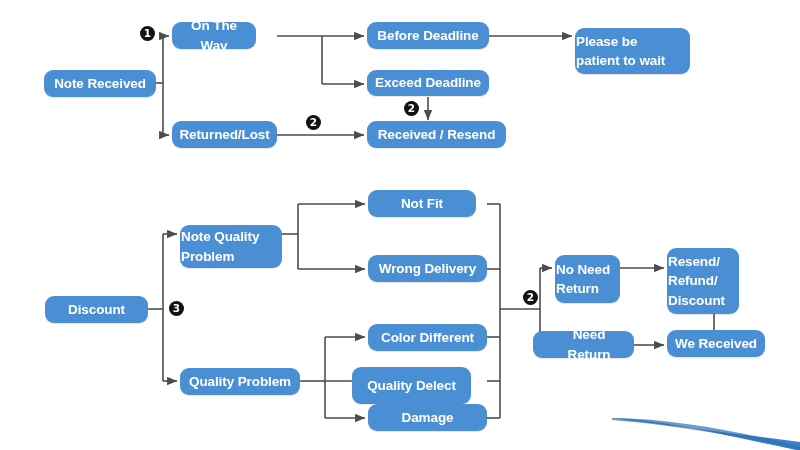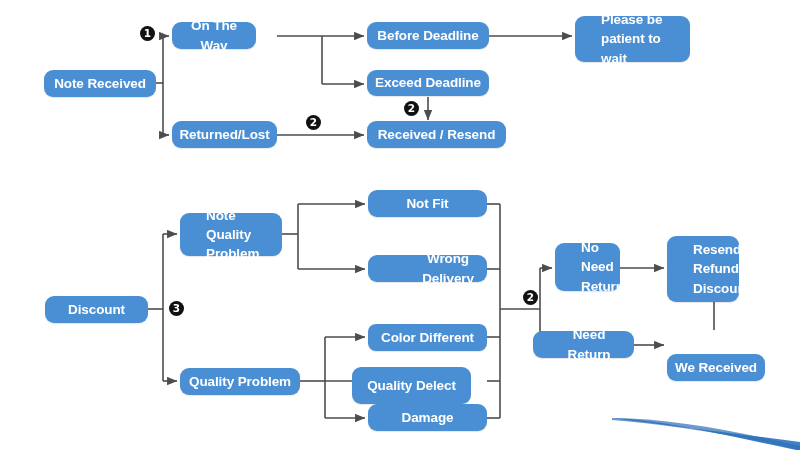--- a/index.html
+++ b/index.html
@@ -37,21 +37,22 @@
     line-height:1.42;
     letter-spacing:-0.1px;
     text-align:center;
     padding:0 7px;
     box-shadow:0 1px 1px rgba(0,0,0,0.10);
     white-space:pre-line;
   }
   .node.left{
     justify-content:flex-start;
     text-align:left;
-    padding-left:26px;
+    padding-left:1px;
+    margin-top:12px;
   }
   .node .lbl{display:block;width:100%;}
   
   .marker{
     position:absolute;
     width:15px;height:15px;
     border-radius:50%;
     background:#111111;
     color:#ffffff;
     font-size:10.5px;
@@ -189,29 +190,29 @@
 
   <div class="node left" style="left:180px; top:213px; width:102px; height:43px;">
     <span class="lbl">Note Quality
 Problem</span>
   </div>
 
   <div class="node" style="left:180px; top:368px; width:120px; height:27px;">
     <span class="lbl">Quality Problem</span>
   </div>
 
-  <div class="node" style="left:368px; top:190px; width:119px; height:27px;">
+  <div class="node" style="left:368px; top:190px; width:108px; height:27px;">
     <span class="lbl">Not Fit</span>
   </div>
 
-  <div class="node" style="left:368px; top:255px; width:119px; height:27px;padding-left:48px;">
+  <div class="node" style="left:368px; top:255px; width:119px; height:27px;">
     <span class="lbl">Wrong Delivery</span>
   </div>
 
-  <div class="node" style="left:368px; top:324px; width:119px; height:27px;border-radius:8px;">
+  <div class="node" style="left:368px; top:324px; width:119px; height:27px;">
     <span class="lbl">Color Different</span>
   </div>
 
   <div class="node" style="left:352px; top:367px; width:119px; height:37px;">
     <span class="lbl">Quality Delect</span>
   </div>
 
   <div class="node" style="left:368px; top:404px; width:119px; height:27px;">
     <span class="lbl">Damage</span>
   </div>
@@ -224,21 +225,21 @@
   <div class="node" style="left:533px; top:331px; width:101px; height:27px;padding-left:18px;">
     <span class="lbl">Need Return</span>
   </div>
 
   <div class="node left" style="left:667px; top:236px; width:72px; height:66px;">
     <span class="lbl">Resend/
 Refund/
 Discount</span>
   </div>
 
-  <div class="node" style="left:667px; top:330px; width:98px; height:27px;margin-top:24px;">
+  <div class="node" style="left:667px; top:330px; width:98px; height:27px;">
     <span class="lbl">We Received</span>
   </div>
 
   <div class="marker" style="left:169px; top:301px;">
     <span>3</span>
   </div>
   <div class="marker" style="left:523px; top:290px;">
     <span>2</span>
   </div>
 

